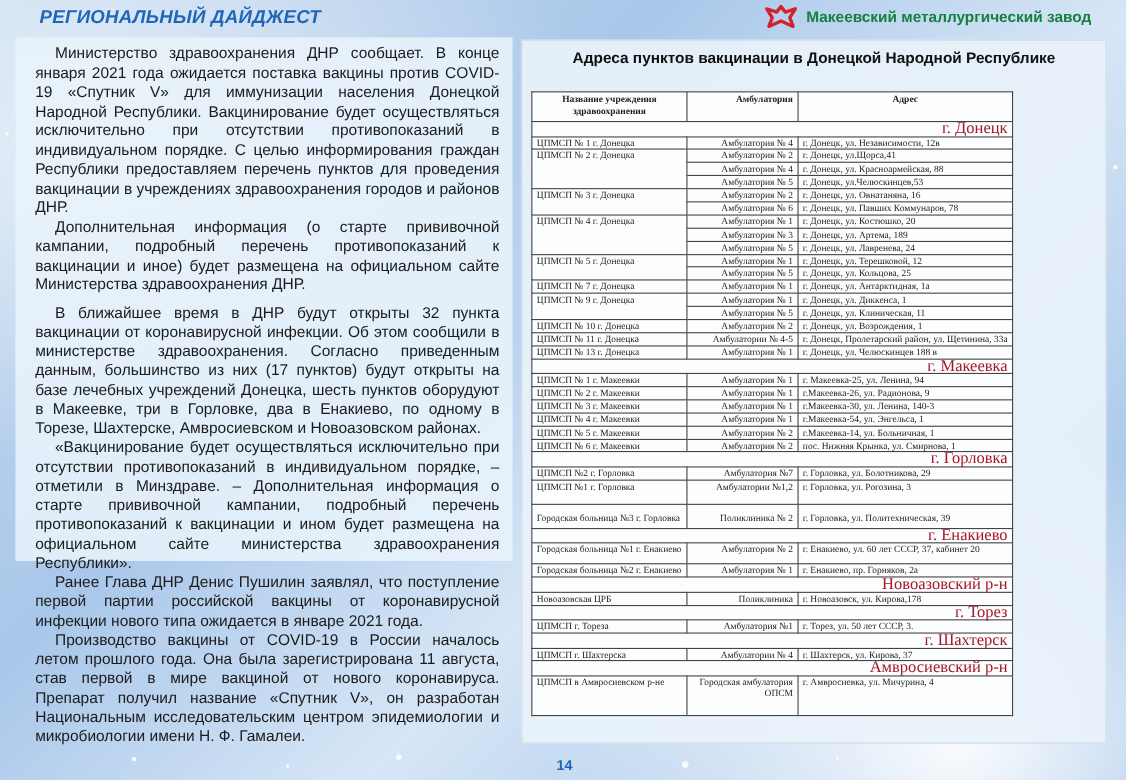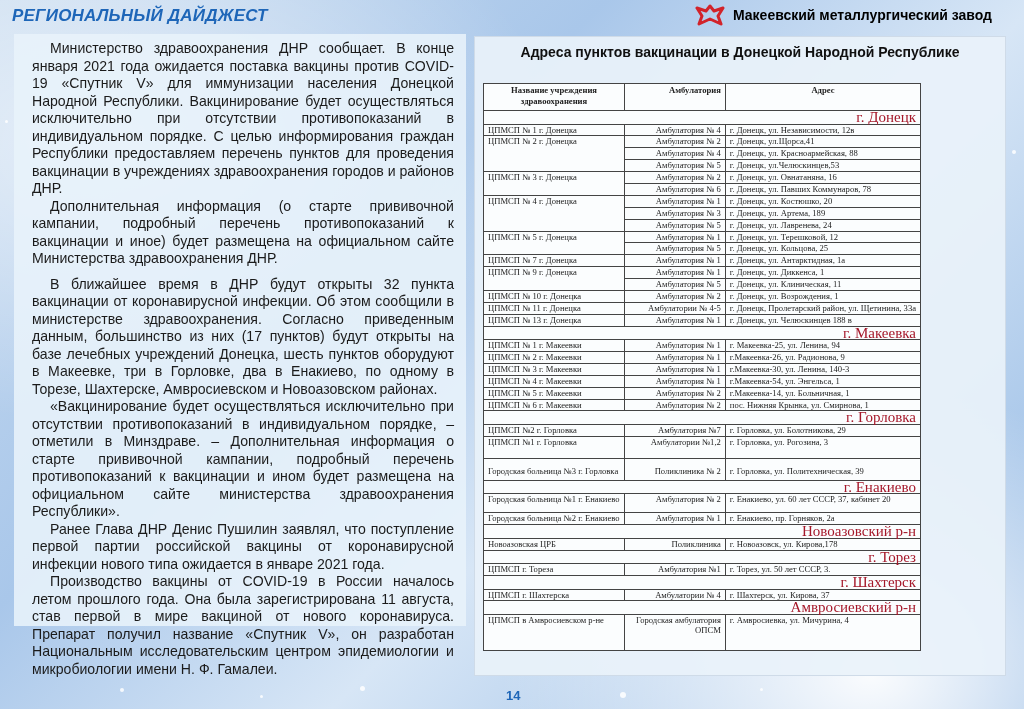--- a/index.html
+++ b/index.html
@@ -7,32 +7,32 @@
   body {
     font-family: "Liberation Sans", sans-serif;
     position: relative;
     background:
       radial-gradient(ellipse at 85% 95%, rgba(255,255,255,0.95) 0%, rgba(255,255,255,0) 30%),
       radial-gradient(ellipse at 10% 20%, rgba(255,255,255,0.6) 0%, rgba(255,255,255,0) 35%),
       linear-gradient(135deg, #c9dcf0 0%, #a9c7ea 35%, #d7e6f6 60%, #8fb6e3 100%);
   }
   .snow { position: absolute; border-radius: 50%; background: rgba(255,255,255,0.85); }
   .header-title {
-    position: absolute; left: 12px; top: 6px;
+    position: absolute; left: 36px; top: 6px;
     color: #1e66b8; font-weight: bold; font-style: italic;
     font-size: 17px; letter-spacing: 0.2px;
   }
   .brand {
     position: absolute; right: 32px; top: 4px; display: flex; align-items: center; gap: 8px;
   }
-  .brand-name { color: #000000; font-weight: bold; font-size: 14px; }
+  .brand-name { color: #15803d; font-weight: bold; font-size: 14px; }
   .brand-logo { width: 30px; height: 22px; }
 
   .left-panel {
-    position: absolute; left: 14px; top: 34px; width: 452px; height: 592px;
+    position: absolute; left: 14px; top: 34px; width: 452px; height: 476px;
     background: rgba(232,242,251,0.88);
     padding: 6px 12px 0 18px;
     font-size: 14.1px; line-height: 17.5px; color: #1b1b1b;
   }
   .left-panel p { text-align: justify; text-indent: 18px; }
   .left-panel p.gap { margin-top: 8px; }
 
   .right-panel {
     position: absolute; left: 474px; top: 36px; width: 532px; height: 640px;
     background: rgba(233,242,250,0.92);

